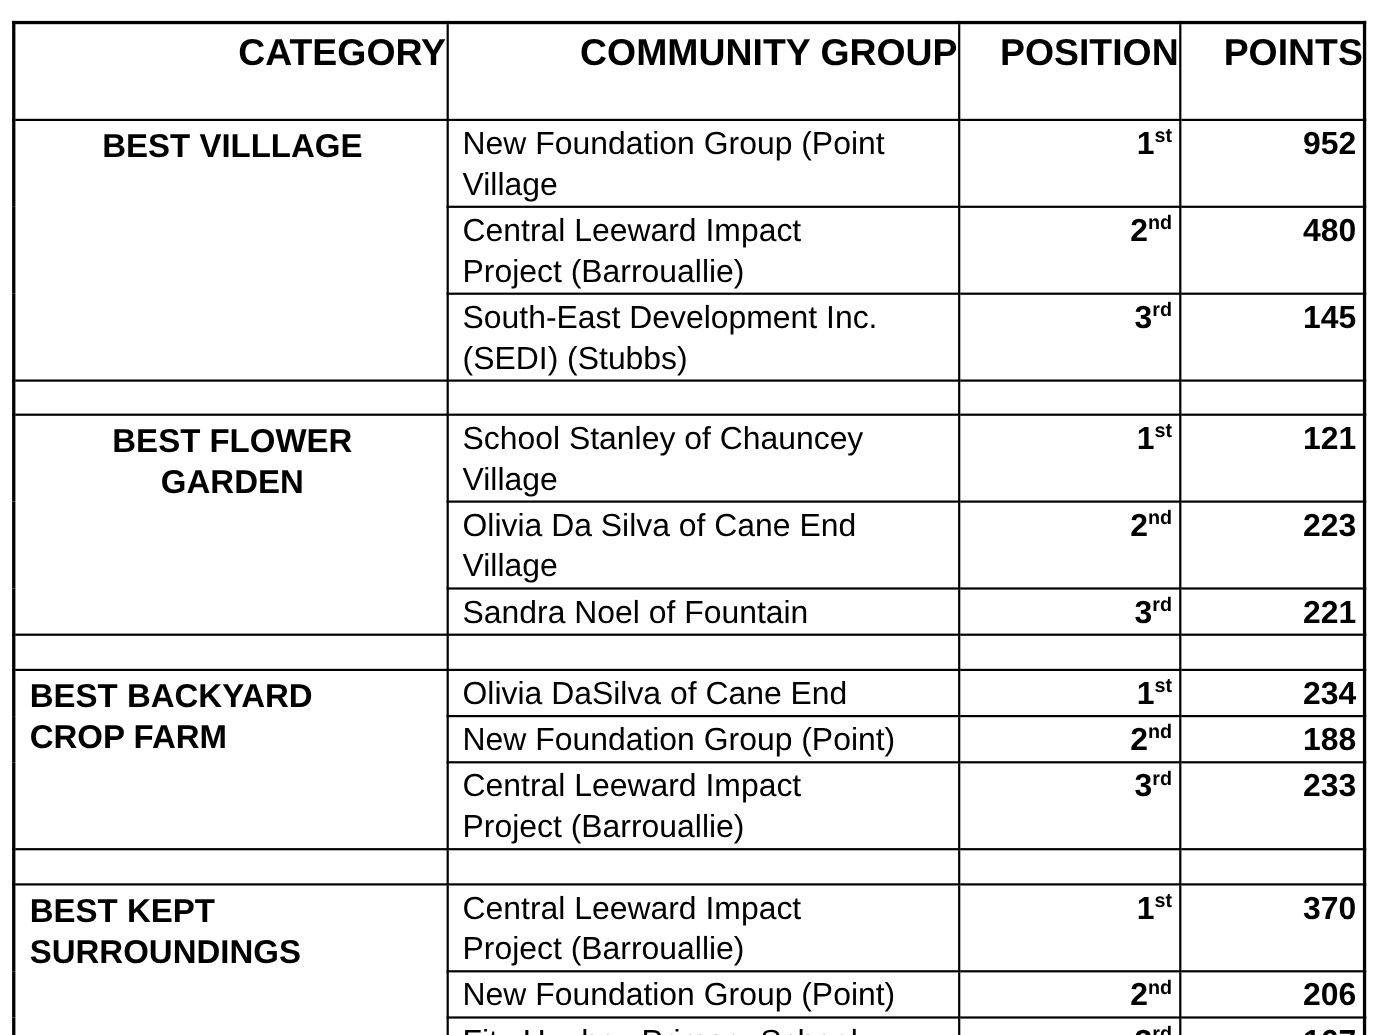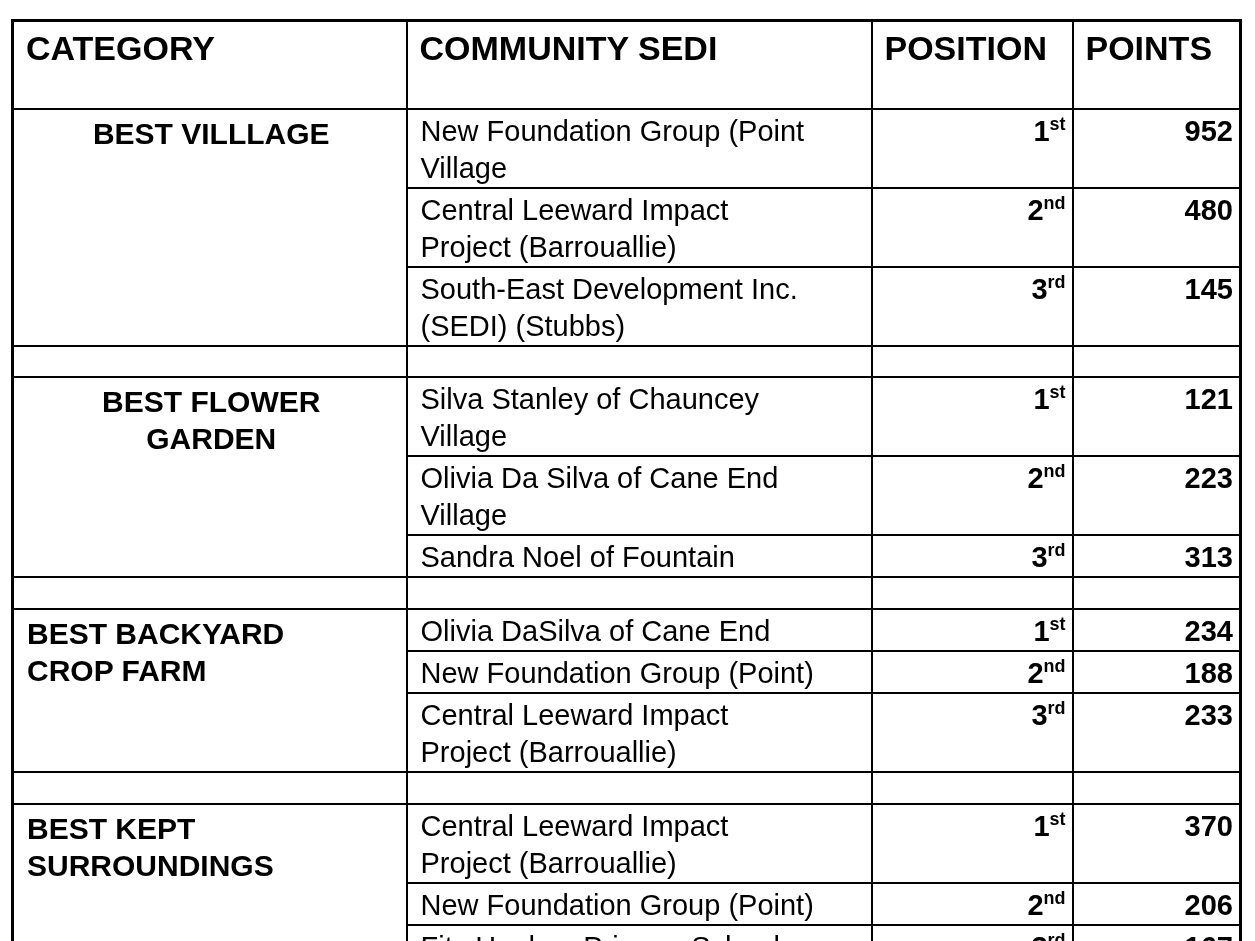--- a/index.html
+++ b/index.html
@@ -26,22 +26,22 @@
   col.c-points   { width: 168px; }
 
   th, td {
     border: 2px solid #000000;
     vertical-align: top;
     overflow: hidden;
   }
   th {
     font-size: 34px;
     font-weight: bold;
-    text-align: left;
-    padding: 6px 20px 0 12px;
+    text-align: right;
+    padding: 6px 0 0 12px;
     line-height: 40px;
   }
   td.cat {
     font-size: 30px;
     font-weight: bold;
     padding: 5px 10px 4px 13px;
     white-space: pre-line;
     line-height: 37px;
   }
   td.cat.center { text-align: center; }
@@ -75,21 +75,21 @@
   <colgroup>
     <col class="c-category">
     <col class="c-group">
     <col class="c-position">
     <col class="c-points">
   </colgroup>
 
   <tbody>
       <tr style="height:88px">
     <th>CATEGORY</th>
-    <th>COMMUNITY SEDI</th>
+    <th>COMMUNITY GROUP</th>
     <th>POSITION</th>
     <th>POINTS</th>
   </tr>
 
   <tr style="height:74px">
     <td class="cat center" rowspan="3">BEST VILLLAGE</td>
     <td class="group">New Foundation Group (Point
 Village</td>
     <td class="pos"><span>1</span><span class="sup">st</span></td>
     <td class="pts">952</td>
@@ -109,35 +109,35 @@
   <tr class="spacer" style="height:31px">
     <td></td>
         <td></td>
         <td></td>
         <td></td>
   </tr>
 
   <tr style="height:74px">
     <td class="cat center" rowspan="3">BEST FLOWER
 GARDEN</td>
-    <td class="group">Silva Stanley of Chauncey
+    <td class="group">School Stanley of Chauncey
 Village</td>
     <td class="pos"><span>1</span><span class="sup">st</span></td>
     <td class="pts">121</td>
   </tr>
   <tr style="height:74px">
     <td class="group">Olivia Da Silva of Cane End
 Village</td>
     <td class="pos"><span>2</span><span class="sup">nd</span></td>
     <td class="pts">223</td>
   </tr>
   <tr style="height:36px">
     <td class="group">Sandra Noel of Fountain</td>
     <td class="pos"><span>3</span><span class="sup">rd</span></td>
-    <td class="pts">313</td>
+    <td class="pts">221</td>
   </tr>
   <tr class="spacer" style="height:32px">
     <td></td>
         <td></td>
         <td></td>
         <td></td>
   </tr>
 
   <tr style="height:42px">
     <td class="cat" rowspan="3">BEST BACKYARD

